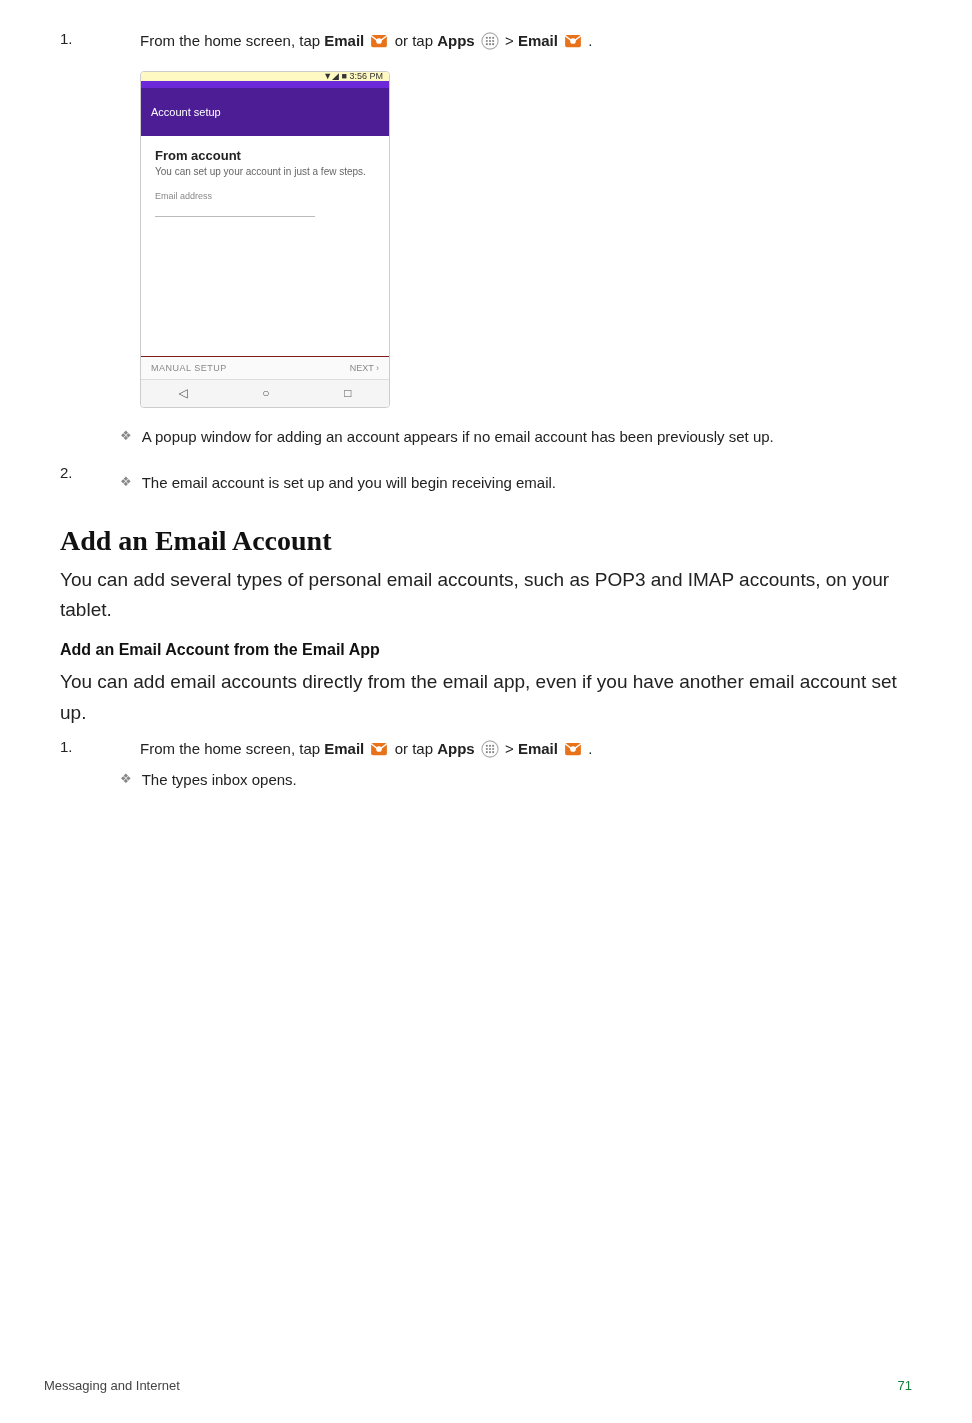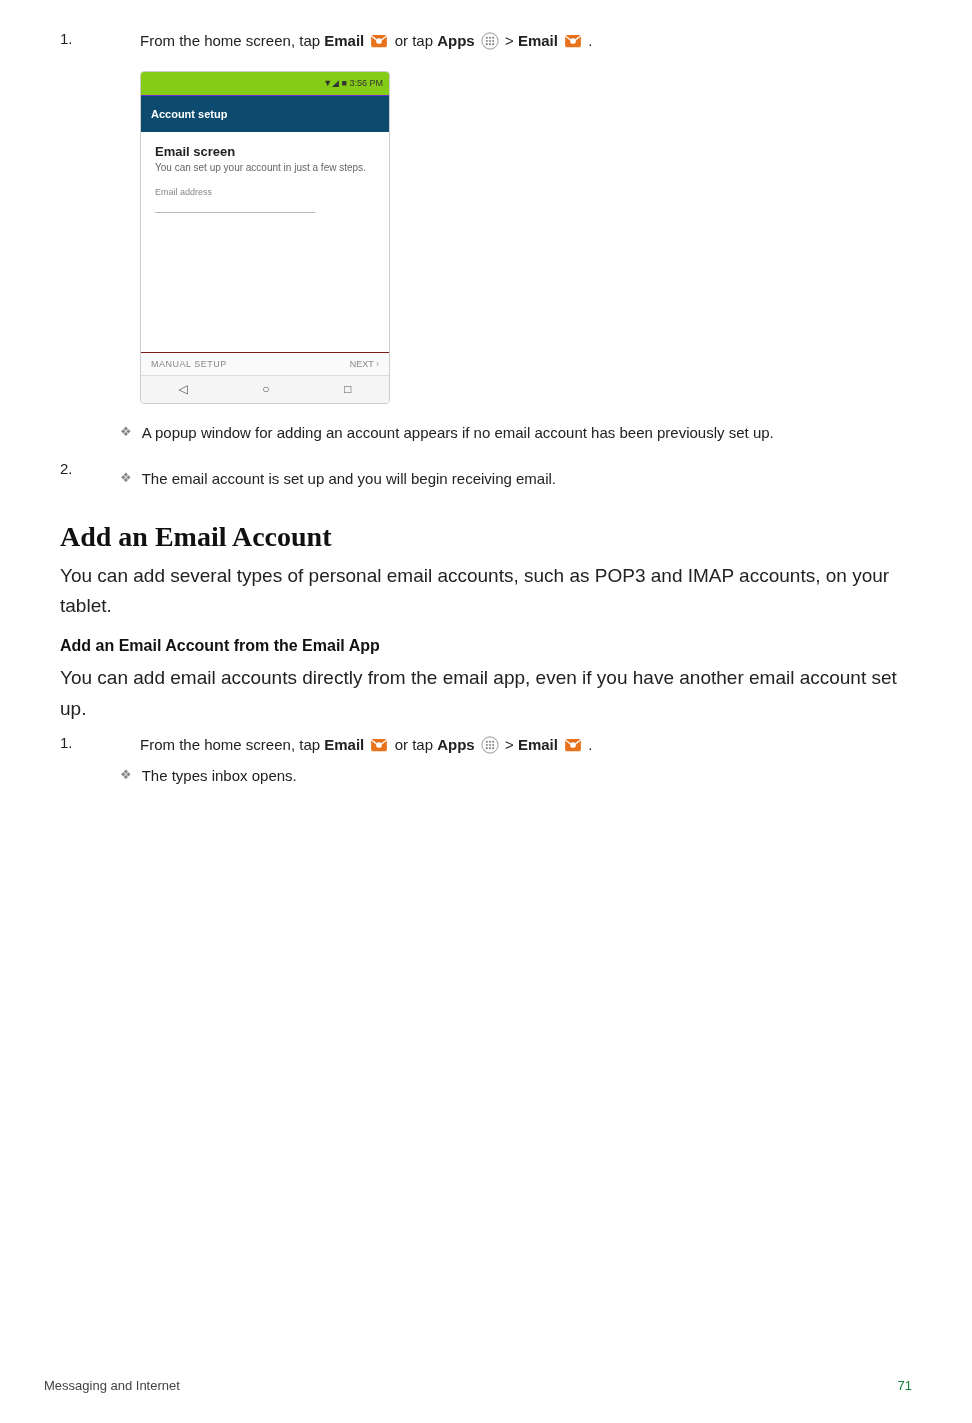--- a/index.html
+++ b/index.html
@@ -66,36 +66,36 @@
     }
     .phone-mockup {
       width: 250px;
       border: 1.5px solid #ccc;
       border-radius: 4px;
       overflow: hidden;
       background: #fff;
       font-family: Arial, sans-serif;
     }
     .phone-status-bar {
-      background: #84cc16;
-      height: 24px;
+      background: #fef9c3;
+      height: 16px;
       display: flex;
       justify-content: flex-end;
       align-items: center;
       padding-right: 6px;
       font-size: 9px;
       color: #333;
-      border-bottom: 1px solid #6d28d9;
+      border-bottom: 7px solid #6d28d9;
     }
     .phone-header {
-      background: #0c4a6e;
+      background: #4c1d95;
       color: #fff;
-      padding: 12px 10px;
+      padding: 18px 10px;
       font-size: 11px;
-      font-weight: bold;
+      font-weight: normal;
     }
     .phone-body {
       padding: 12px 14px;
       min-height: 220px;
       background: #fff;
     }
     .phone-body-title {
       font-size: 13px;
       font-weight: bold;
       color: #222;
@@ -255,21 +255,21 @@
 
       <div class="phone-mockup-wrapper">
         <div class="phone-mockup">
           <div class="phone-status-bar">
             <span>▼◢ ■  3:56 PM</span>
           </div>
           <div class="phone-header">
             <span>Account setup</span>
           </div>
           <div class="phone-body">
-            <div class="phone-body-title">Email screen</div>
+            <div class="phone-body-title">From account</div>
             <div class="phone-body-subtitle">You can set up your account in just a few steps.</div>
             <div class="phone-field-label">Email address</div>
             <div class="phone-field-line"></div>
           </div>
           <div class="phone-footer">
             <span class="phone-footer-btn">MANUAL SETUP</span>
             <span class="phone-footer-btn-next">NEXT  ›</span>
           </div>
           <div class="phone-nav-bar">
             <span class="phone-nav-icon">◁</span>

